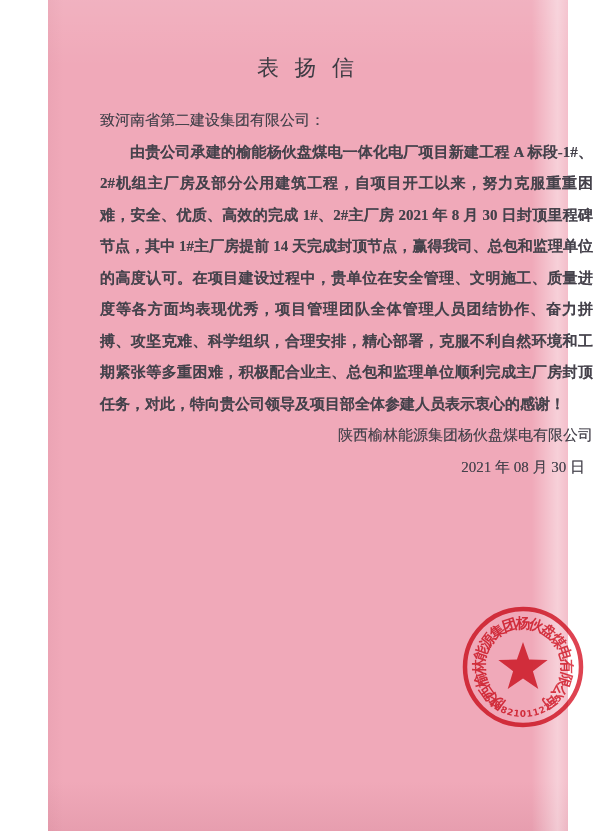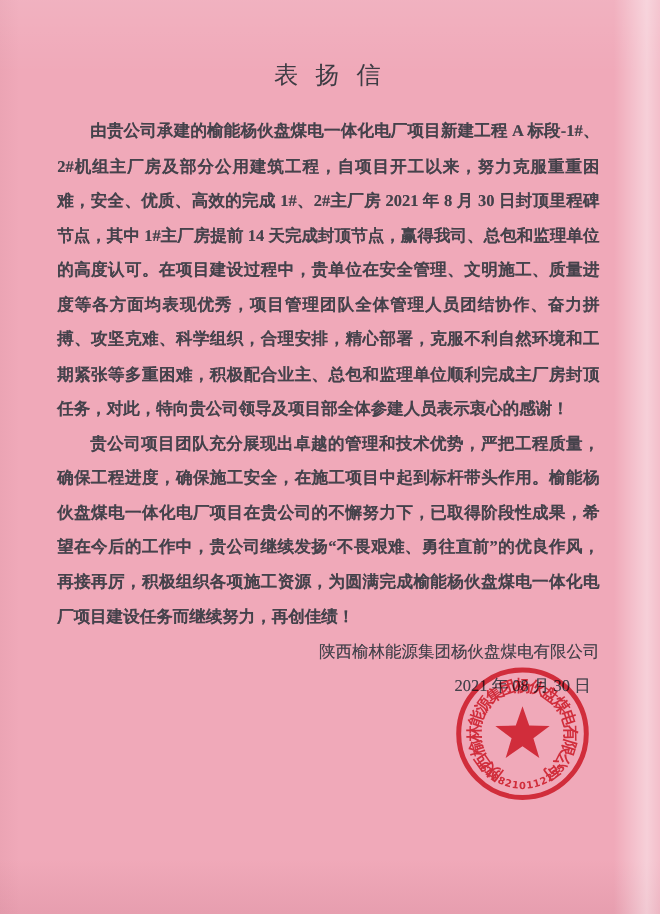--- a/index.html
+++ b/index.html
@@ -1,25 +1,26 @@
 <!DOCTYPE html>
 <html><head>
 <meta charset="utf-8">
 <style>
   html,body{margin:0;padding:0;}
   body{
     width:600px;height:831px;overflow:hidden;
     font-family:"Liberation Serif","DejaVu Serif",serif;
   }
   .paper{
-    position:relative;width:600px;height:831px;
+    position:relative;width:520px;height:831px;
     background:
       linear-gradient(to right, rgba(120,40,60,0.04) 0%, rgba(120,40,60,0) 3%, rgba(120,40,60,0) 93%, rgba(255,255,255,0.45) 98%, rgba(255,255,255,0.25) 100%),
       linear-gradient(to bottom, rgba(255,255,255,0.10) 0%, rgba(255,255,255,0) 8%, rgba(255,255,255,0) 94%, rgba(150,60,85,0.10) 100%),
       #f0a9b9;
+    margin-left: 48px;
   }
   .title{
     position:absolute;top:53px;left:0;width:100%;
     margin:0;text-align:center;
     font-size:22px;font-weight:500;letter-spacing:5px;
     color:#3e3c44;
   }
   .letter-body{
     position:absolute;top:105px;left:52px;width:493px;
     font-size:15px;line-height:31.5px;color:#45424b;
@@ -38,23 +39,23 @@
   }
 </style>
 </head>
 <body>
 
 <div class="paper">
 
   <h1 class="title">表 扬 信</h1>
 
   <div class="letter-body">
+    <p class="salutation">致河南省第二建设集团有限公司：</p>
     <div id="paragraphs">
         <p class="para">由贵公司承建的榆能杨伙盘煤电一体化电厂项目新建工程 A 标段-1#、2#机组主厂房及部分公用建筑工程，自项目开工以来，努力克服重重困难，安全、优质、高效的完成 1#、2#主厂房 2021 年 8 月 30 日封顶里程碑节点，其中 1#主厂房提前 14 天完成封顶节点，赢得我司、总包和监理单位的高度认可。在项目建设过程中，贵单位在安全管理、文明施工、质量进度等各方面均表现优秀，项目管理团队全体管理人员团结协作、奋力拼搏、攻坚克难、科学组织，合理安排，精心部署，克服不利自然环境和工期紧张等多重困难，积极配合业主、总包和监理单位顺利完成主厂房封顶任务，对此，特向贵公司领导及项目部全体参建人员表示衷心的感谢！</p>
-        <p class="para">贵公司项目团队充分展现出卓越的管理和技术优势，严把工程质量，确保工程进度，确保施工安全，在施工项目中起到标杆带头作用。榆能杨伙盘煤电一体化电厂项目在贵公司的不懈努力下，已取得阶段性成果，希望在今后的工作中，贵公司继续发扬“不畏艰难、勇往直前”的优良作风，再接再厉，积极组织各项施工资源，为圆满完成榆能杨伙盘煤电一体化电厂项目建设任务而继续努力，再创佳绩！</p>
       </div>
     <p class="signature">陕西榆林能源集团杨伙盘煤电有限公司</p>
     <p class="sig-date">2021 年 08 月 30 日</p>
   </div>
 
   <div class="seal">
     <svg id="seal-svg" width="170" height="170" viewBox="0 0 170 170">
         <circle cx="85" cy="85" r="58" fill="none" stroke="#dc3443" stroke-width="4.5"></circle>
         <polygon points="85.0,60.0 91.1,77.6 109.7,78.0 94.9,89.2 100.3,107.0 85.0,96.4 69.7,107.0 75.1,89.2 60.3,78.0 78.9,77.6" fill="#dc3443"></polygon>
         <text x="85" y="46" text-anchor="middle" fill="#dc3443" font-size="14.5" font-weight="600" font-family="&quot;Liberation Serif&quot;,&quot;DejaVu Serif&quot;,serif" transform="rotate(-143 85 85)">陕</text>

